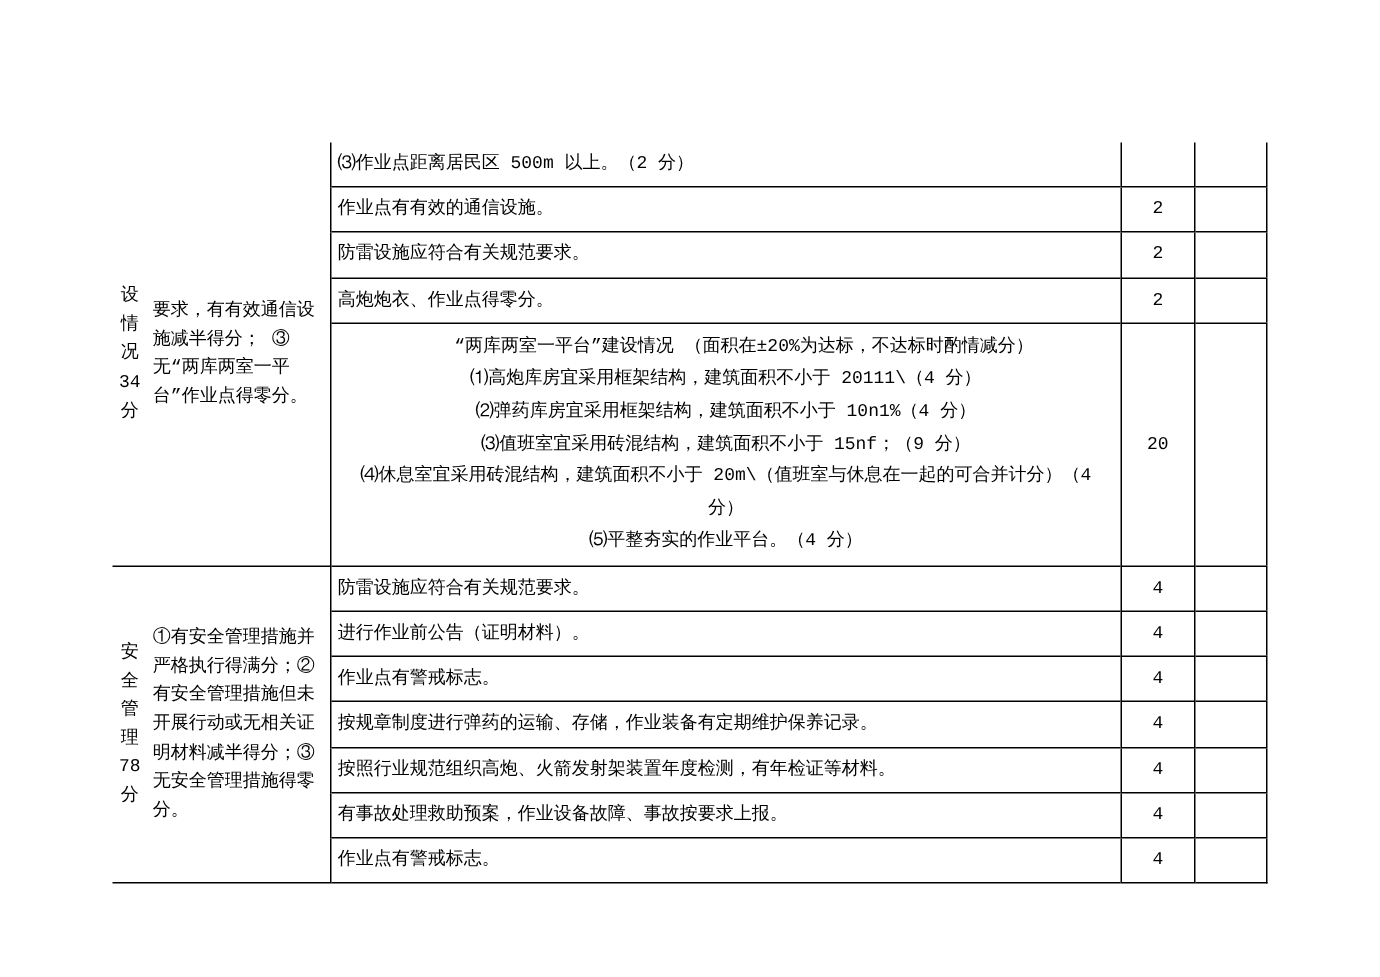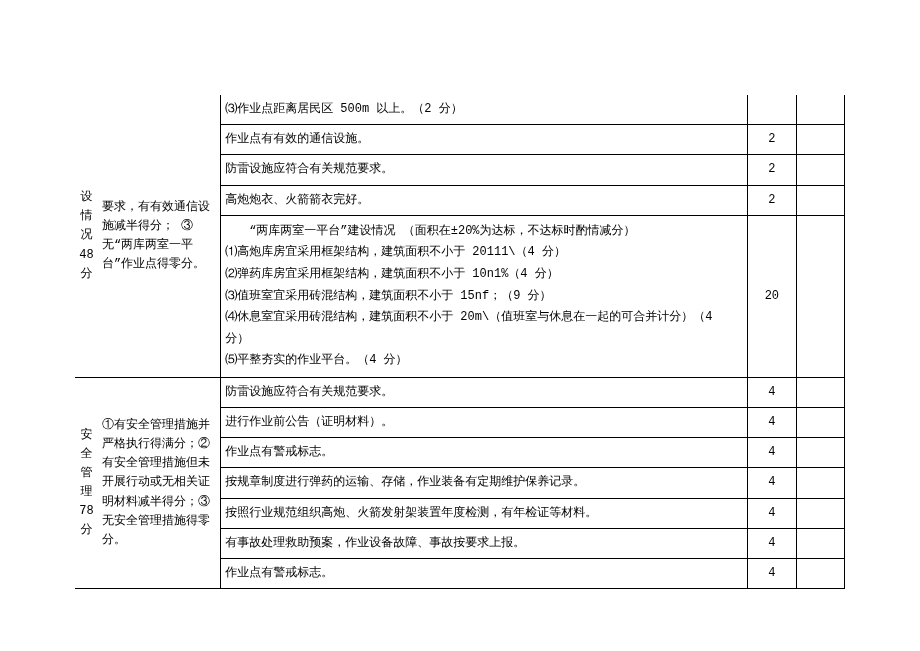--- a/index.html
+++ b/index.html
@@ -32,35 +32,35 @@
       font-family: Liberation Mono, monospace;
     }
     .no-top { border-top: none; }
     .no-left { border-left: none; }
     .col-cat { width: 20px; text-align: center; }
     .col-desc { width: 120px; }
     .col-item { width: 515px; }
     .col-score { width: 48px; text-align: center; }
     .col-empty { width: 47px; }
     .vtext span { display: block; text-align: center; }
-    .col-item-line { line-height: 1.8; }
+    .col-item-line { line-height: 1.8; text-align: center; }
     .indent { text-indent: 2em; }
   </style>
 </head>
 <body>
 
 <table class="table" style="border-collapse:collapse;">
 
   <tbody>
       <tr>
     <td rowspan="5" class="cell no-top no-left col-cat vtext">
       <span>设</span>
           <span>情</span>
           <span>况</span>
-          <span>48</span>
+          <span>34</span>
           <span>分</span>
     </td>
     <td rowspan="5" class="cell no-top no-left col-desc">
       <span>要求，有有效通信设施减半得分；</span>
       <span>③无“两库两室一平台”作业点得零分。</span>
     </td>
     <td class="cell no-top col-item">⑶作业点距离居民区 500m 以上。（2 分）</td>
     <td class="cell no-top col-score"></td>
     <td class="cell no-top col-empty"></td>
   </tr>
@@ -68,21 +68,21 @@
     <td class="cell col-item">作业点有有效的通信设施。</td>
     <td class="cell col-score">2</td>
     <td class="cell col-empty"></td>
   </tr>
   <tr>
     <td class="cell col-item">防雷设施应符合有关规范要求。</td>
     <td class="cell col-score">2</td>
     <td class="cell col-empty"></td>
   </tr>
   <tr>
-    <td class="cell col-item">高炮炮衣、火箭箭衣完好。</td>
+    <td class="cell col-item">高炮炮衣、作业点得零分。</td>
     <td class="cell col-score">2</td>
     <td class="cell col-empty"></td>
   </tr>
   <tr>
     <td class="cell col-item col-item-line">
       <div class="indent">“两库两室一平台”建设情况 （面积在±20%为达标，不达标时酌情减分）</div>
       <div>⑴高炮库房宜采用框架结构，建筑面积不小于 20111\（4 分）</div>
       <div>⑵弹药库房宜采用框架结构，建筑面积不小于 10n1%（4 分）</div>
       <div>⑶值班室宜采用砖混结构，建筑面积不小于 15nf；（9 分）</div>
       <div>⑷休息室宜采用砖混结构，建筑面积不小于 20m\（值班室与休息在一起的可合并计分）（4 分）</div>

